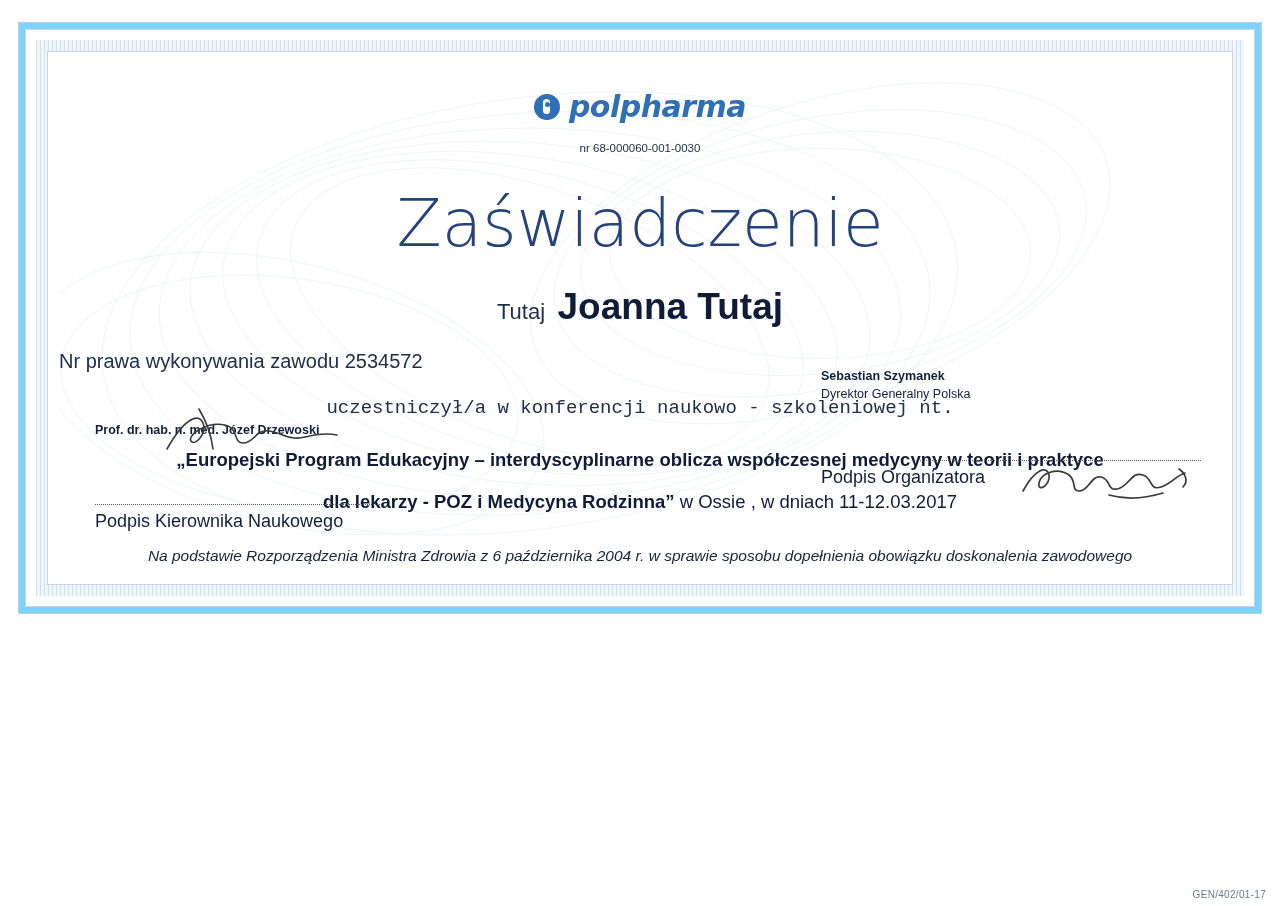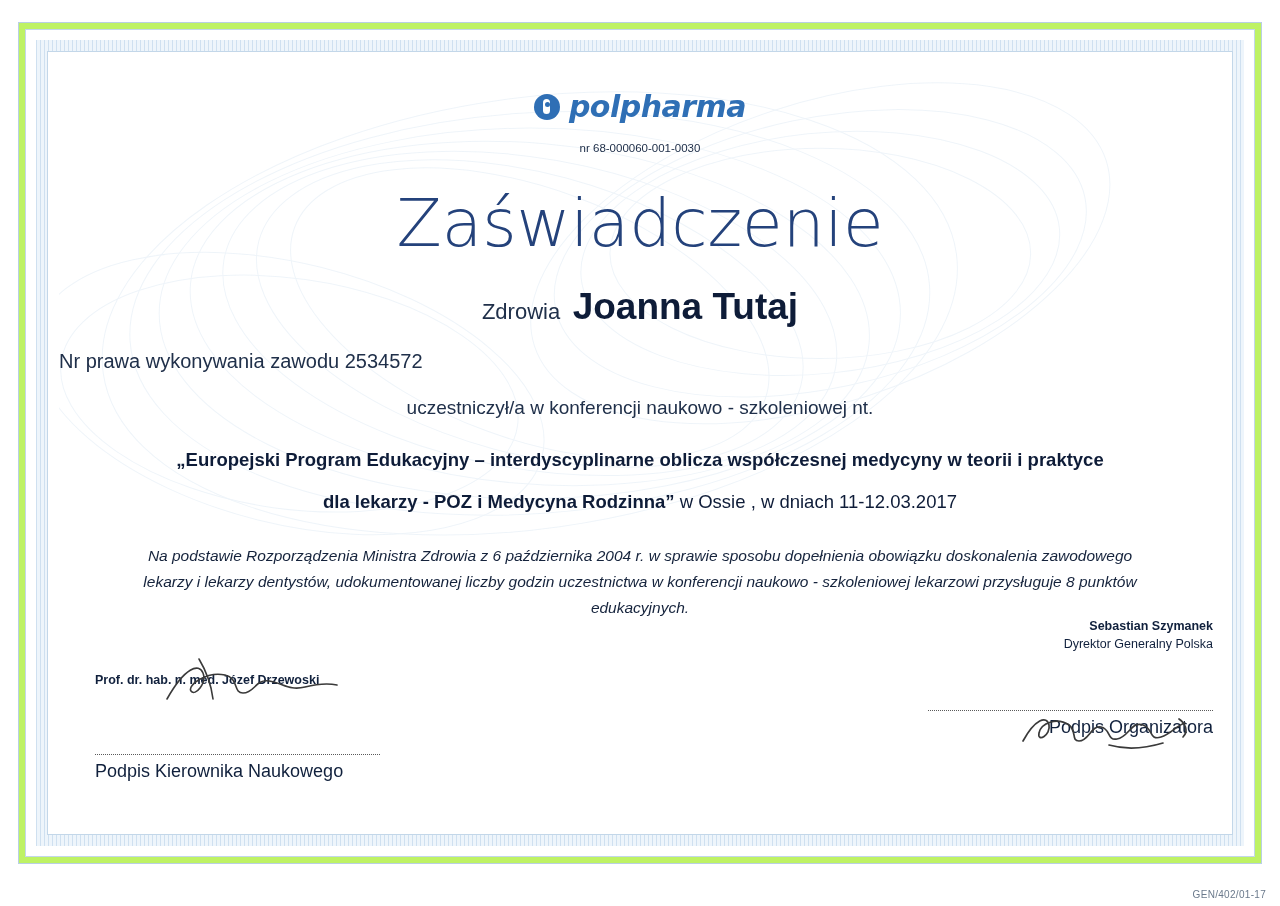--- a/index.html
+++ b/index.html
@@ -15,23 +15,23 @@
     overflow: hidden;
     position: relative;
   }
 
   
   .certificate {
     position: absolute;
     left: 18px;
     top: 22px;
     width: 1244px;
-    height: 842px;
+    height: 592px;
     box-sizing: border-box;
-    background: #bef264;
+    background: #7dd3fc;
     border: 1px solid #b9cfe4;
     padding-left: 42px;
   }
   .border-band {
     position: absolute;
     left: 6px;
     top: 6px;
     right: 6px;
     bottom: 6px;
     box-sizing: border-box;
@@ -176,20 +176,21 @@
     position: relative;
     z-index: 2;
   }
   .participation {
     text-align: center;
     font-size: 19px;
     color: #20304a;
     margin-top: 24px;
     position: relative;
     z-index: 2;
+    font-family: Liberation Mono, monospace;
   }
 
   .conf-title {
     text-align: center;
     font-size: 18.5px;
     font-weight: bold;
     color: #0e1c38;
     margin-top: 26px;
     line-height: 30px;
     position: relative;
@@ -225,21 +226,21 @@
     right: 0;
     bottom: 16px;
     height: 190px;
     z-index: 2;
   }
   .sig {
     position: absolute;
     width: 330px;
   }
   .sig.left { left: 36px; top: 56px; }
-  .sig.right { right: 8px; top: 0px; text-align: right; width: 380px; }
+  .sig.right { right: 20px; top: 0px; width: 380px; }
 
   .org-name {
     font-size: 12.5px;
     font-weight: bold;
     color: #10203c;
     line-height: 18px;
   }
   .org-sub {
     font-size: 12.5px;
     color: #10203c;
@@ -316,21 +317,21 @@
       </span>
     </div>
 
     <div class="registry">
       <div>nr 68-000060-001-0030</div>
     </div>
 
     <div class="title">Zaświadczenie</div>
 
     <div class="recipient">
-      <span class="prefix">Zdrowia</span>
+      <span class="prefix">Tutaj</span>
       <span class="name">Joanna Tutaj</span>
     </div>
 
     <div class="licence">Nr prawa wykonywania zawodu 2534572</div>
 
     <div class="participation">uczestniczył/a w konferencji naukowo - szkoleniowej nt.</div>
 
     <div class="conf-title">„Europejski Program Edukacyjny – interdyscyplinarne oblicza współczesnej medycyny w teorii i praktyce</div>
     <div class="conf-line2">
       <b>dla lekarzy - POZ i Medycyna Rodzinna”</b><span> w Ossie , w dniach 11-12.03.2017</span>

